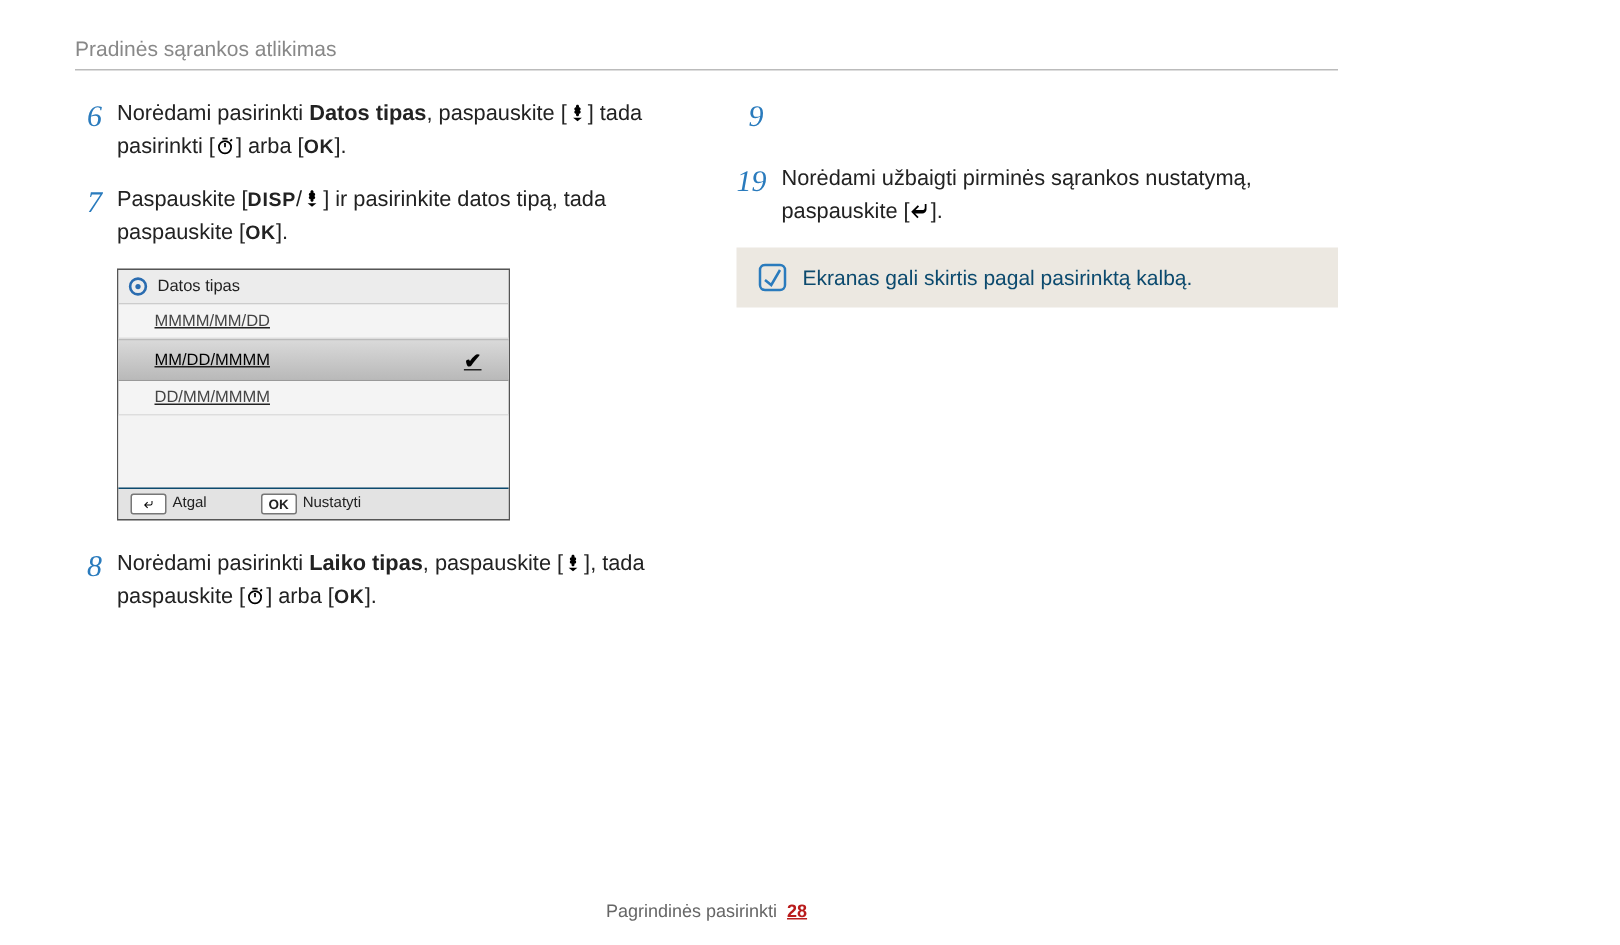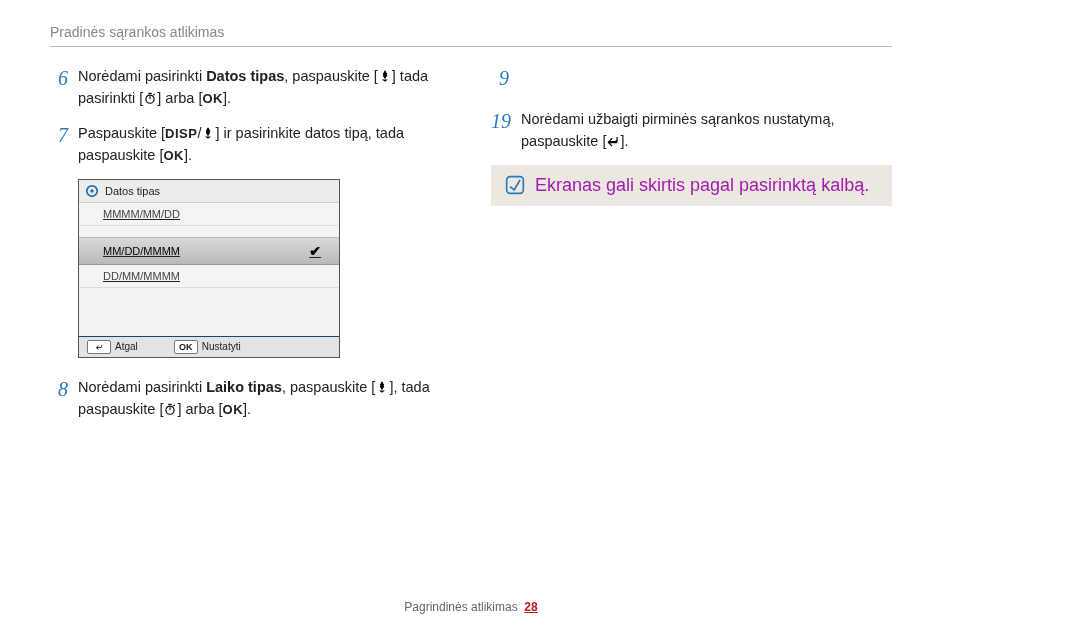--- a/index.html
+++ b/index.html
@@ -103,21 +103,20 @@
     position: relative;
   }
   .ui-item.selected {
     background: linear-gradient(#d9d9d9,#b9b9b9);
     color: #000;
     border-top: 1px solid #bbb;
     border-bottom: 1px solid #999;
     display: flex;
     align-items: center;
     justify-content: space-between;
-    margin-top: 11px;
   }
   .ui-item.selected .check {
     font-weight: bold;
     font-size: 14px;
     padding-right: 10px;
   }
   .ui-empty {
     height: 48px;
     background: #f3f3f3;
   }
@@ -146,22 +145,22 @@
     min-width: 16px;
     height: 12px;
   }
   
   .note {
     display: flex;
     align-items: center;
     gap: 10px;
     background: #ece8e1;
     padding: 10px 14px;
-    font-size: 18px;
-    color: #a21caf;
+    font-size: 14px;
+    color: #0c4a6e;
     margin-top: 8px;
   }
   .note .note-icon {
     width: 20px;
     height: 20px;
     flex: 0 0 auto;
   }
   .footer {
     position: absolute;
     bottom: 16px;
@@ -284,15 +283,15 @@
           <rect x="2" y="2" width="20" height="20" rx="4" fill="none" stroke="#2a7bbd" stroke-width="2"></rect>
           <path d="M6 14l5 4L18 6" fill="none" stroke="#2a7bbd" stroke-width="2"></path>
         </svg>
         <span>Ekranas gali skirtis pagal pasirinktą kalbą.</span>
       </div>
 
     </div>
   </div>
 
   <div class="footer">
-    <span>Pagrindinės atlikimas</span>&nbsp;&nbsp;<b>28</b>
+    <span>Pagrindinės pasirinkti</span>&nbsp;&nbsp;<b>28</b>
   </div>
 </div>
 
 </body></html>

